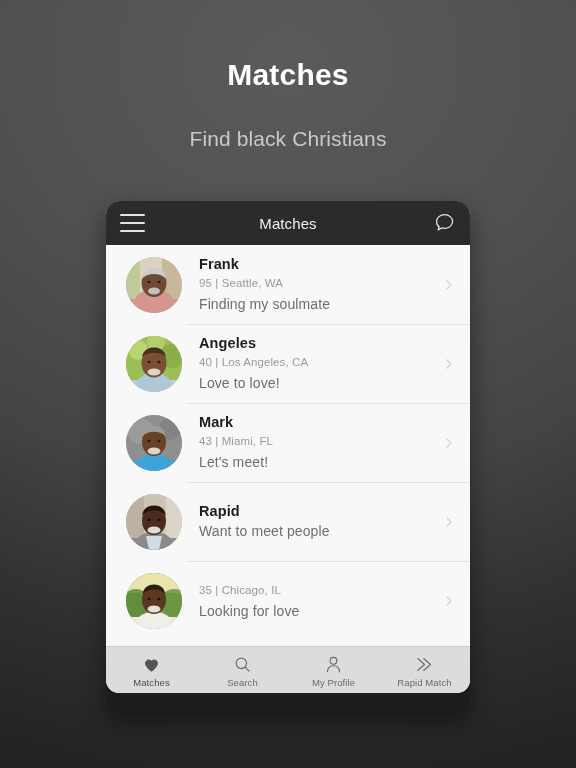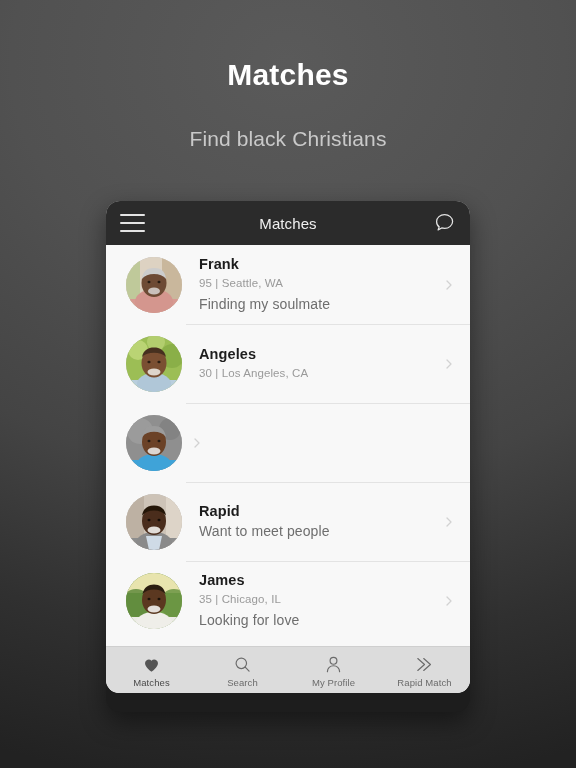--- a/index.html
+++ b/index.html
@@ -268,41 +268,47 @@
             <ellipse cx="28" cy="48" rx="17" ry="11" fill="#b0c7d8"></ellipse>
             <ellipse cx="28" cy="27" rx="12.5" ry="14.5" fill="#7a4f32"></ellipse>
             <path d="M16 21c1.5-7 6-9.5 12-9.5S38.5 14 40 21c-3-3-7-4.3-12-4.3S19 18 16 21z" fill="#46301f"></path>
             <ellipse cx="28" cy="36" rx="6.5" ry="3.4" fill="#f0ece6" opacity=".85"></ellipse>
             <ellipse cx="23" cy="26" rx="1.6" ry="1.2" fill="#2a1d12"></ellipse>
             <ellipse cx="33" cy="26" rx="1.6" ry="1.2" fill="#2a1d12"></ellipse>
           </svg>
         </div>
         <div class="row-text">
           <div class="row-name">Angeles</div>
-          <div class="row-meta">30 | Los Angeles, CA</div>
+          <div class="row-meta">40 | Los Angeles, CA</div>
+          <div class="row-tag">Love to love!</div>
         </div>
         <svg class="chevron" viewBox="0 0 14 14" aria-hidden="true">
           <polyline points="5,3 9,7 5,11" fill="none" stroke="#b4b4b4" stroke-width="1.3" stroke-linecap="round" stroke-linejoin="round"></polyline>
         </svg>
       </div>
 
       <div class="row">
         <div class="avatar">
           <svg viewBox="0 0 56 56" aria-hidden="true">
             <rect width="56" height="56" fill="#8f8f8f"></rect>
             <circle cx="14" cy="16" r="13" fill="#a0a0a0" opacity=".7"></circle>
             <circle cx="44" cy="14" r="11" fill="#7d7d7d" opacity=".7"></circle>
             <rect x="0" y="45" width="56" height="11" fill="#3fa3d8"></rect>
             <ellipse cx="28" cy="49" rx="17" ry="10" fill="#3fa3d8"></ellipse>
             <ellipse cx="28" cy="27" rx="12" ry="14" fill="#6b4227"></ellipse>
             <path d="M16 22c1.2-8 5.8-11 12-11s10.8 3 12 11c-3-3.6-7-5.2-12-5.2S19 18.4 16 22z" fill="#9c9c9c"></path>
             <ellipse cx="28" cy="36" rx="6.5" ry="3.5" fill="#efefef" opacity=".85"></ellipse>
             <ellipse cx="23" cy="26" rx="1.5" ry="1.2" fill="#241a12"></ellipse>
             <ellipse cx="33" cy="26" rx="1.5" ry="1.2" fill="#241a12"></ellipse>
           </svg>
+        </div>
+        <div class="row-text">
+          <div class="row-name">Mark</div>
+          <div class="row-meta">43 | Miami, FL</div>
+          <div class="row-tag">Let's meet!</div>
         </div>
         <svg class="chevron" viewBox="0 0 14 14" aria-hidden="true">
           <polyline points="5,3 9,7 5,11" fill="none" stroke="#b4b4b4" stroke-width="1.3" stroke-linecap="round" stroke-linejoin="round"></polyline>
         </svg>
       </div>
 
       <div class="row">
         <div class="avatar">
           <svg viewBox="0 0 56 56" aria-hidden="true">
             <rect width="56" height="56" fill="#cdc3b7"></rect>
@@ -337,21 +343,20 @@
             <rect x="0" y="44" width="56" height="12" fill="#ecebe5"></rect>
             <ellipse cx="28" cy="50" rx="18" ry="11" fill="#efeee9"></ellipse>
             <ellipse cx="28" cy="27" rx="12" ry="14" fill="#5b3820"></ellipse>
             <path d="M16.5 21c1.4-7 6-9.6 11.5-9.6S38.1 14 39.5 21c-3-3.2-6.8-4.6-11.5-4.6S19.5 17.8 16.5 21z" fill="#2a1d10"></path>
             <ellipse cx="28" cy="36" rx="6.5" ry="3.5" fill="#f4f2ee" opacity=".9"></ellipse>
             <ellipse cx="23" cy="26" rx="1.5" ry="1.2" fill="#1c1209"></ellipse>
             <ellipse cx="33" cy="26" rx="1.5" ry="1.2" fill="#1c1209"></ellipse>
           </svg>
         </div>
         <div class="row-text">
-          <div class="row-name">James</div>
           <div class="row-meta">35 | Chicago, IL</div>
           <div class="row-tag">Looking for love</div>
         </div>
         <svg class="chevron" viewBox="0 0 14 14" aria-hidden="true">
           <polyline points="5,3 9,7 5,11" fill="none" stroke="#b4b4b4" stroke-width="1.3" stroke-linecap="round" stroke-linejoin="round"></polyline>
         </svg>
       </div>
 
     </div>
 

